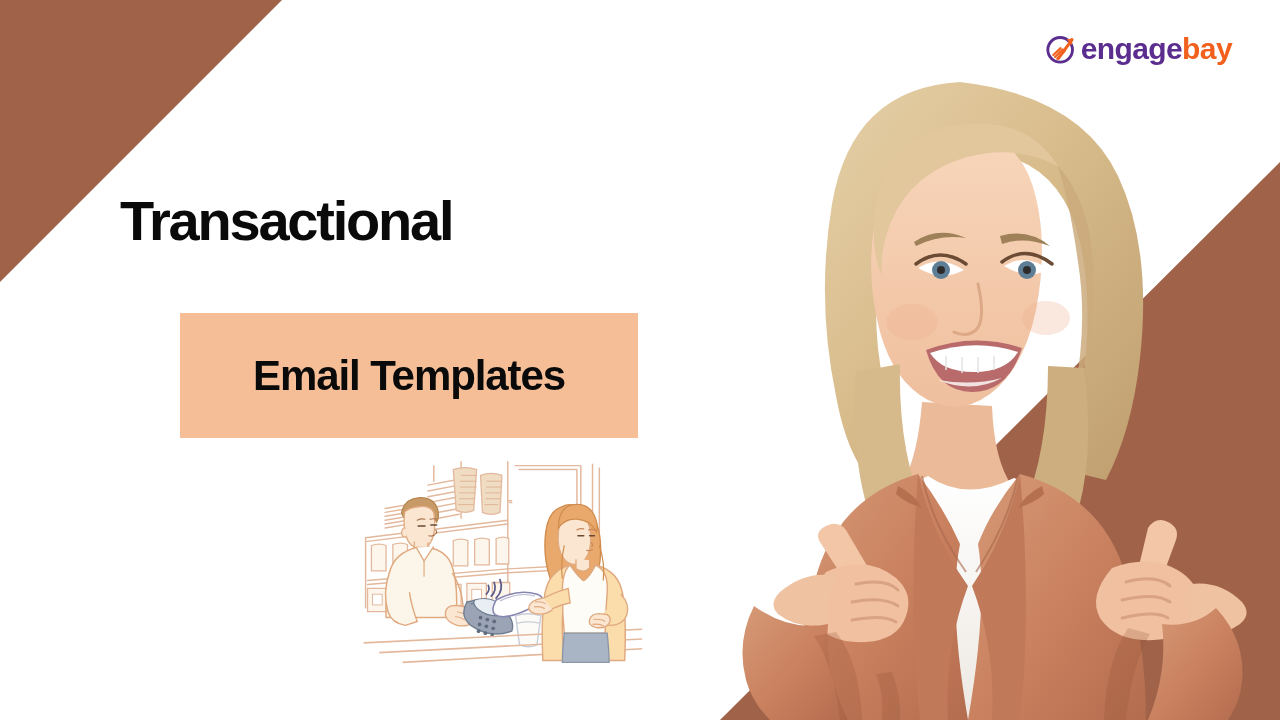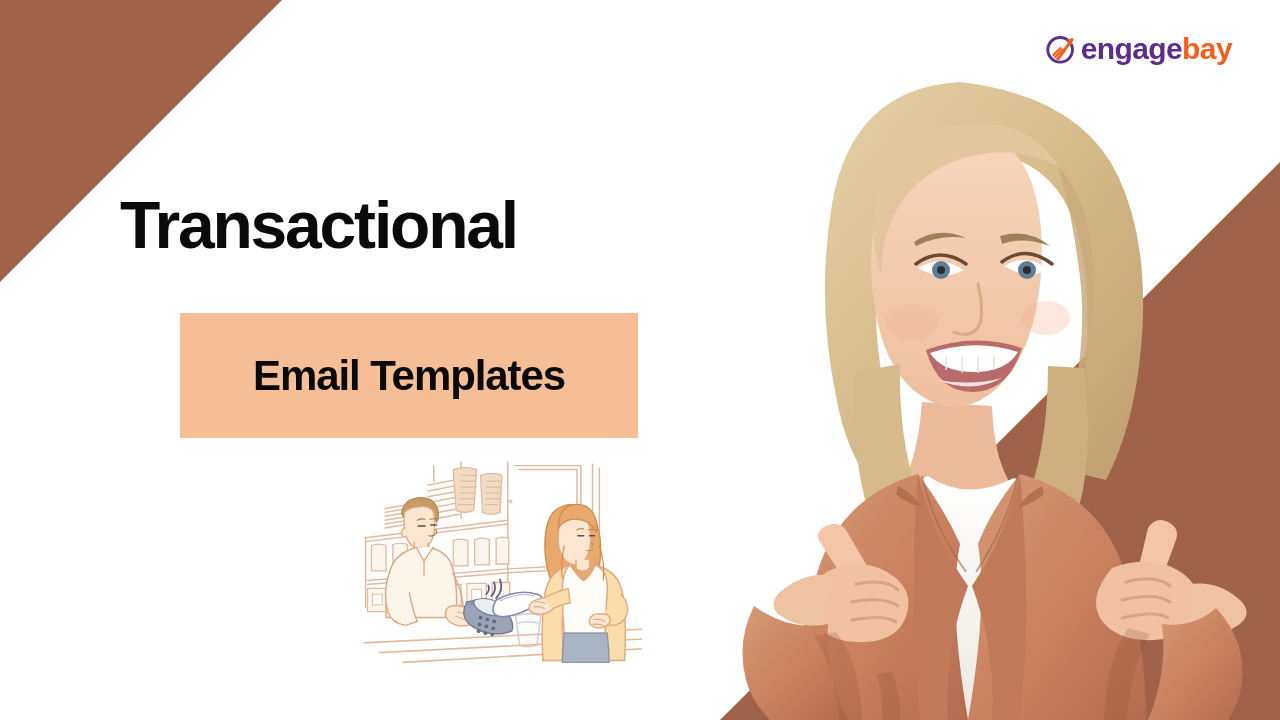--- a/index.html
+++ b/index.html
@@ -47,21 +47,21 @@
     line-height:1;
     white-space:nowrap;
   }
   .logo-word .w1 { color:#5B2D8E; }
   .logo-word .w2 { color:#F2601E; }
 
   
   .headline {
     position:absolute;
     left:120px; top:192px;
-    font-size:66px;
+    font-size:56px;
     font-weight:bold;
     color:#0a0a0a;
     letter-spacing:-2.2px;
     line-height:1.02;
     z-index:30;
     white-space:nowrap;
   }
 
   
   .subtitle-banner {

